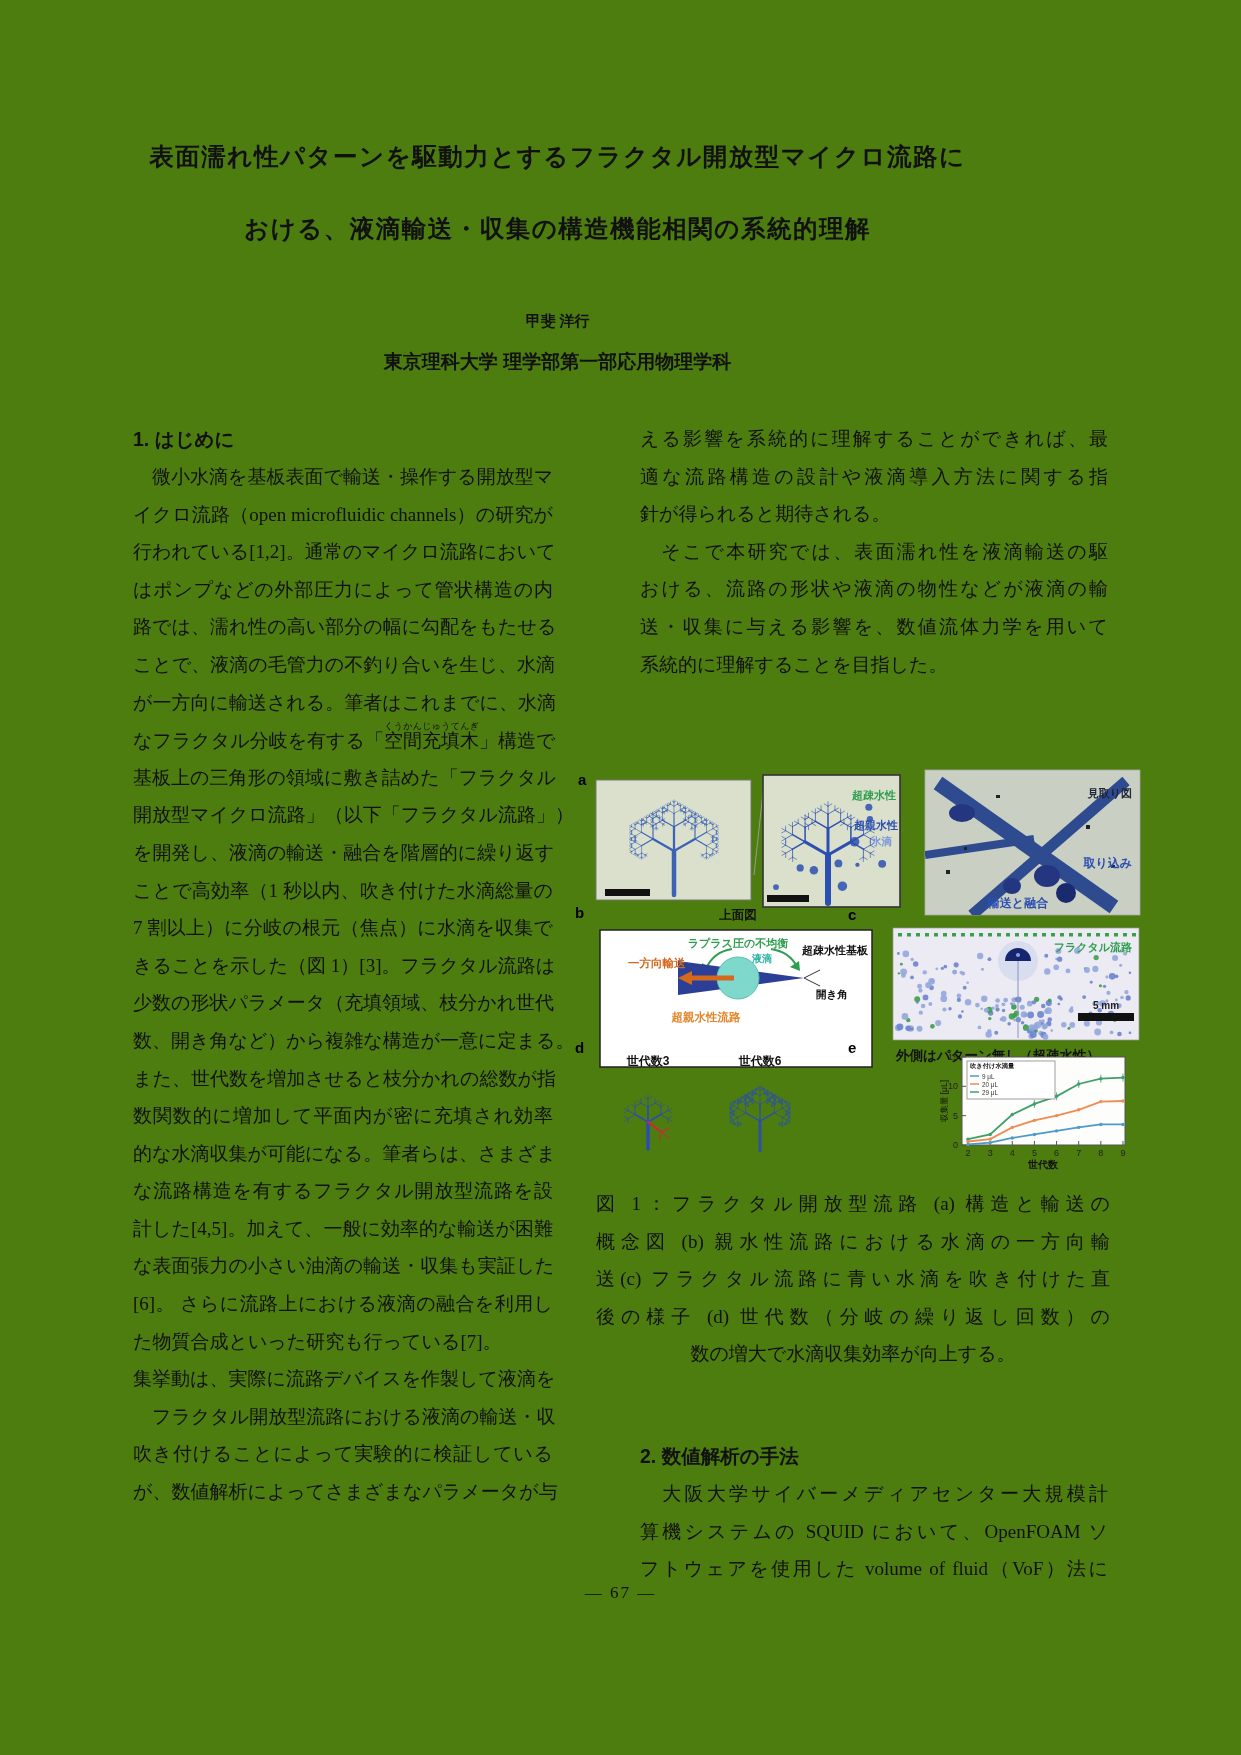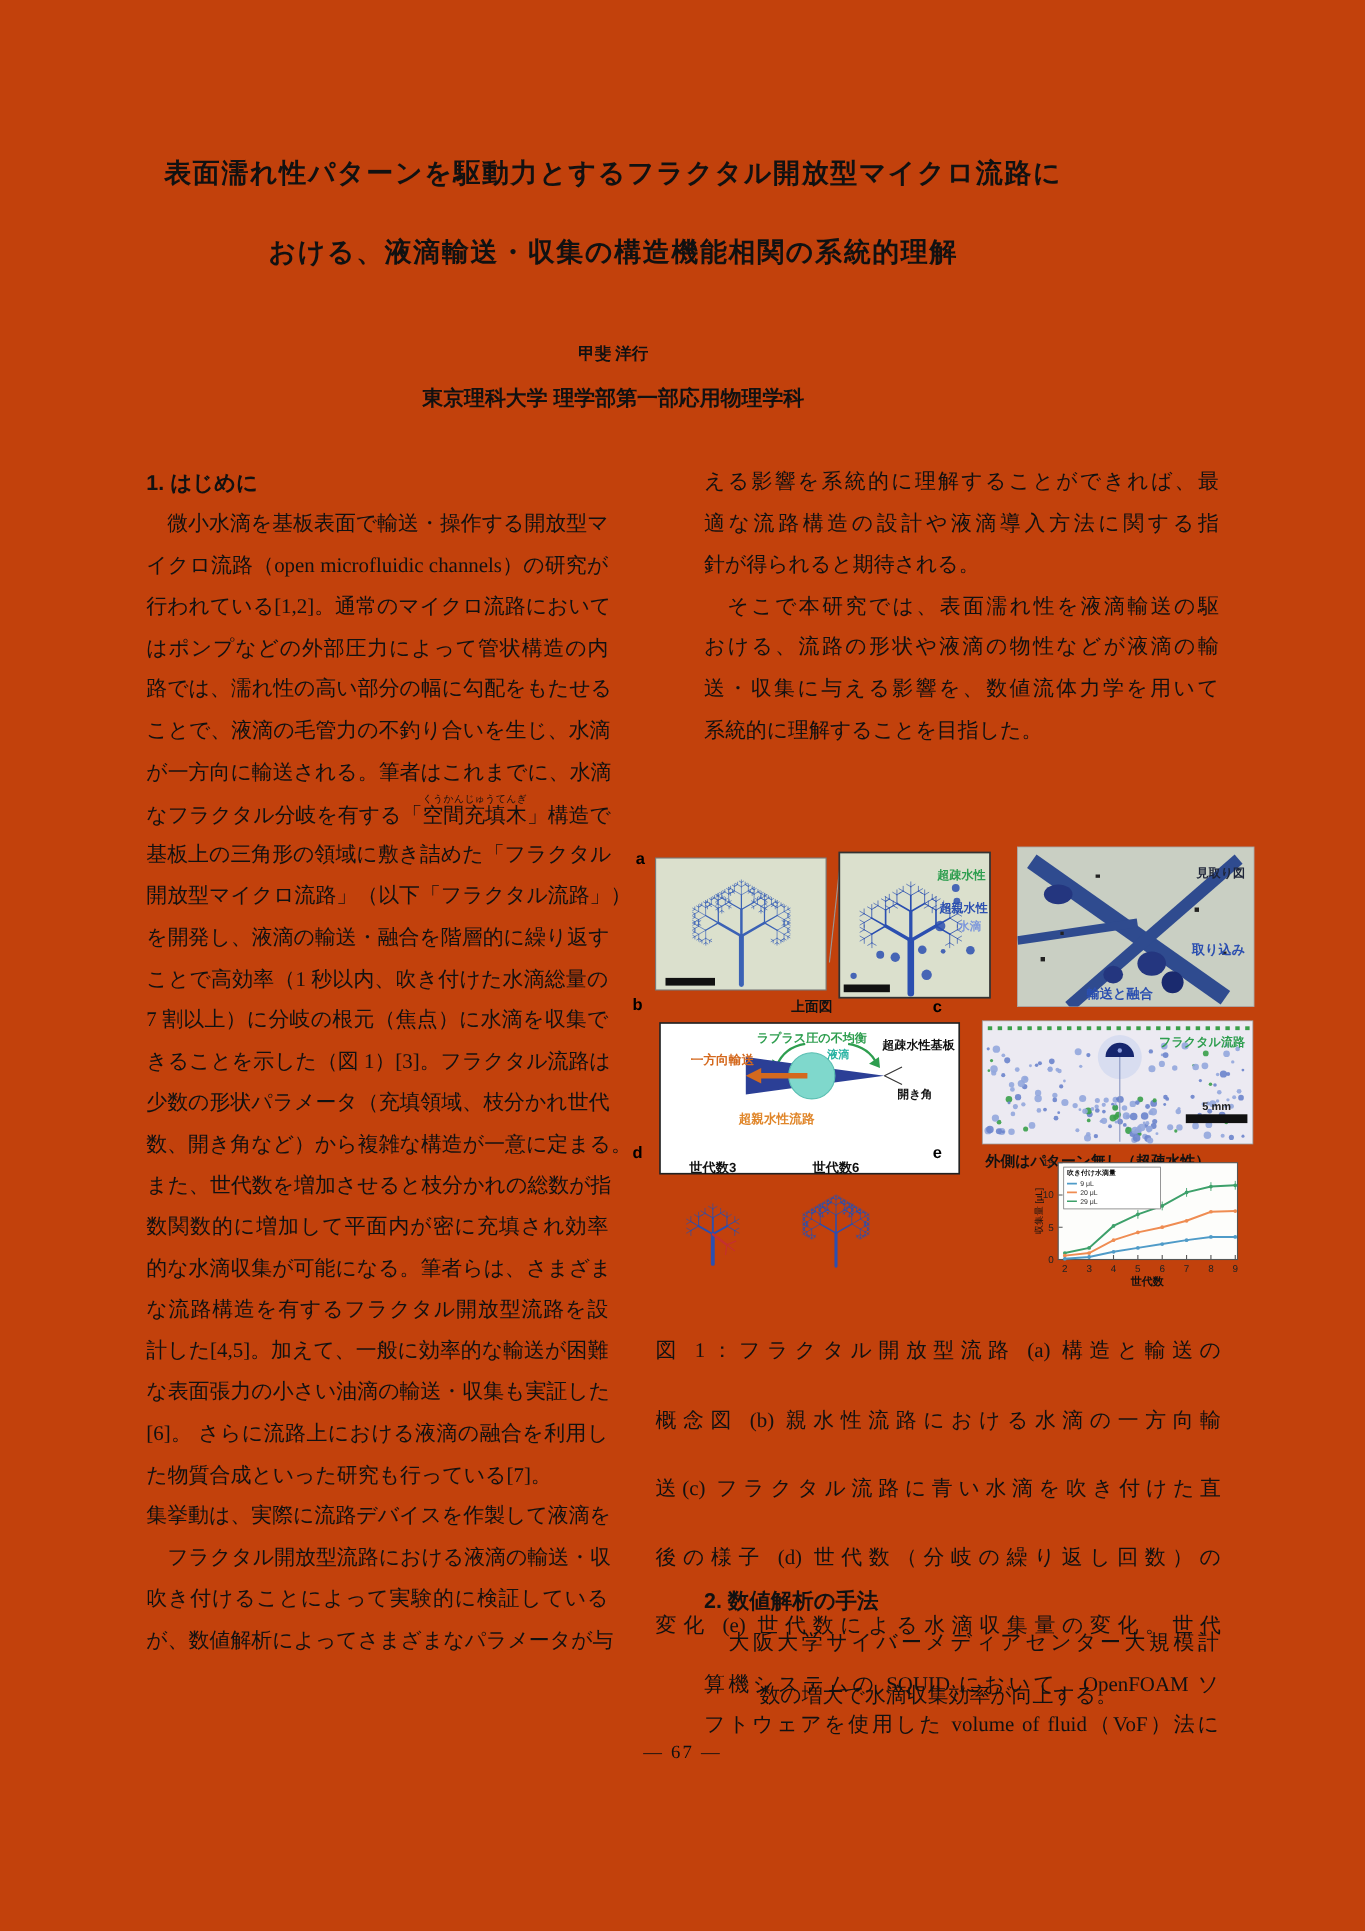--- a/index.html
+++ b/index.html
@@ -1,32 +1,32 @@
 <!DOCTYPE html>
 <html><head>
 <meta charset="utf-8">
 <style>
   html,body{margin:0;padding:0;background:#e8e8e8;}
-  .page{position:relative;width:1241px;height:1755px;background:#c2410c;
+  .page{position:relative;width:1241px;height:1755px;background:#4d7c0f;
         font-family:"Liberation Serif","DejaVu Serif",serif;color:#111;overflow:hidden;}
   .ttl{position:absolute;left:0;width:1115px;text-align:center;
        font-family:"Liberation Sans","DejaVu Sans",sans-serif;font-weight:bold;
        font-size:24.5px;letter-spacing:1.5px;}
   .byline{position:absolute;left:0;width:1115px;text-align:center;
        font-family:"Liberation Sans","DejaVu Sans",sans-serif;font-weight:bold;}
   .colL{position:absolute;left:133px;top:420px;width:420px;}
   .colR{position:absolute;left:640px;top:420px;width:468px;}
   .colR2{position:absolute;left:640px;top:1475px;width:468px;}
   .cap{position:absolute;left:596px;top:1185px;width:514px;}
   .sechead{font-family:"Liberation Sans","DejaVu Sans",sans-serif;font-weight:bold;
        font-size:19.5px;height:38px;line-height:38px;white-space:nowrap;}
   .h2abs{position:absolute;left:640px;top:1437px;width:468px;}
   .bline{height:37.6px;line-height:37.6px;white-space:nowrap;overflow:visible;
        text-align:justify;text-align-last:justify;font-size:19px;}
-  .cap .bline{height:37.6px;line-height:37.6px;margin-top:25px;}
+  .cap .bline{height:37.6px;line-height:37.6px;}
   .bline.end{text-align-last:left;}
   .bline.ctr{text-align-last:center;}
   ruby rt{font-size:9px;font-family:"Liberation Serif","DejaVu Serif",serif;}
   .footer{position:absolute;left:0;top:1583px;width:1241px;text-align:center;
        font-size:17px;letter-spacing:2px;}
   svg text{font-family:"Liberation Sans","DejaVu Sans",sans-serif;}
 </style>
 </head>
 <body>
 
@@ -1354,21 +1354,20 @@
         <text x="477" y="413" text-anchor="middle" font-size="10" fill="#111" font-weight="bold">世代数</text>
         <text x="381" y="346" text-anchor="middle" font-size="8.5" fill="#111" transform="rotate(-90 381 346)">収集量 [μL]</text>
       </g>
   </svg>
 
   <div class="cap">
       <div class="bline">図 1：フラクタル開放型流路 (a) 構造と輸送の</div>
       <div class="bline">概念図 (b) 親水性流路における水滴の一方向輸</div>
       <div class="bline">送(c) フラクタル流路に青い水滴を吹き付けた直</div>
       <div class="bline">後の様子 (d) 世代数（分岐の繰り返し回数）の</div>
-      <div class="bline">変化 (e) 世代数による水滴収集量の変化。世代</div>
       <div class="bline ctr">数の増大で水滴収集効率が向上する。</div>
     </div>
 
   <div class="h2abs sechead">2.  数値解析の手法</div>
 
   <div class="colR2">
       <div class="bline">　大阪大学サイバーメディアセンター大規模計</div>
       <div class="bline">算機システムの SQUID において、OpenFOAM ソ</div>
       <div class="bline">フトウェアを使用した volume of fluid（VoF）法に</div>
     </div>

